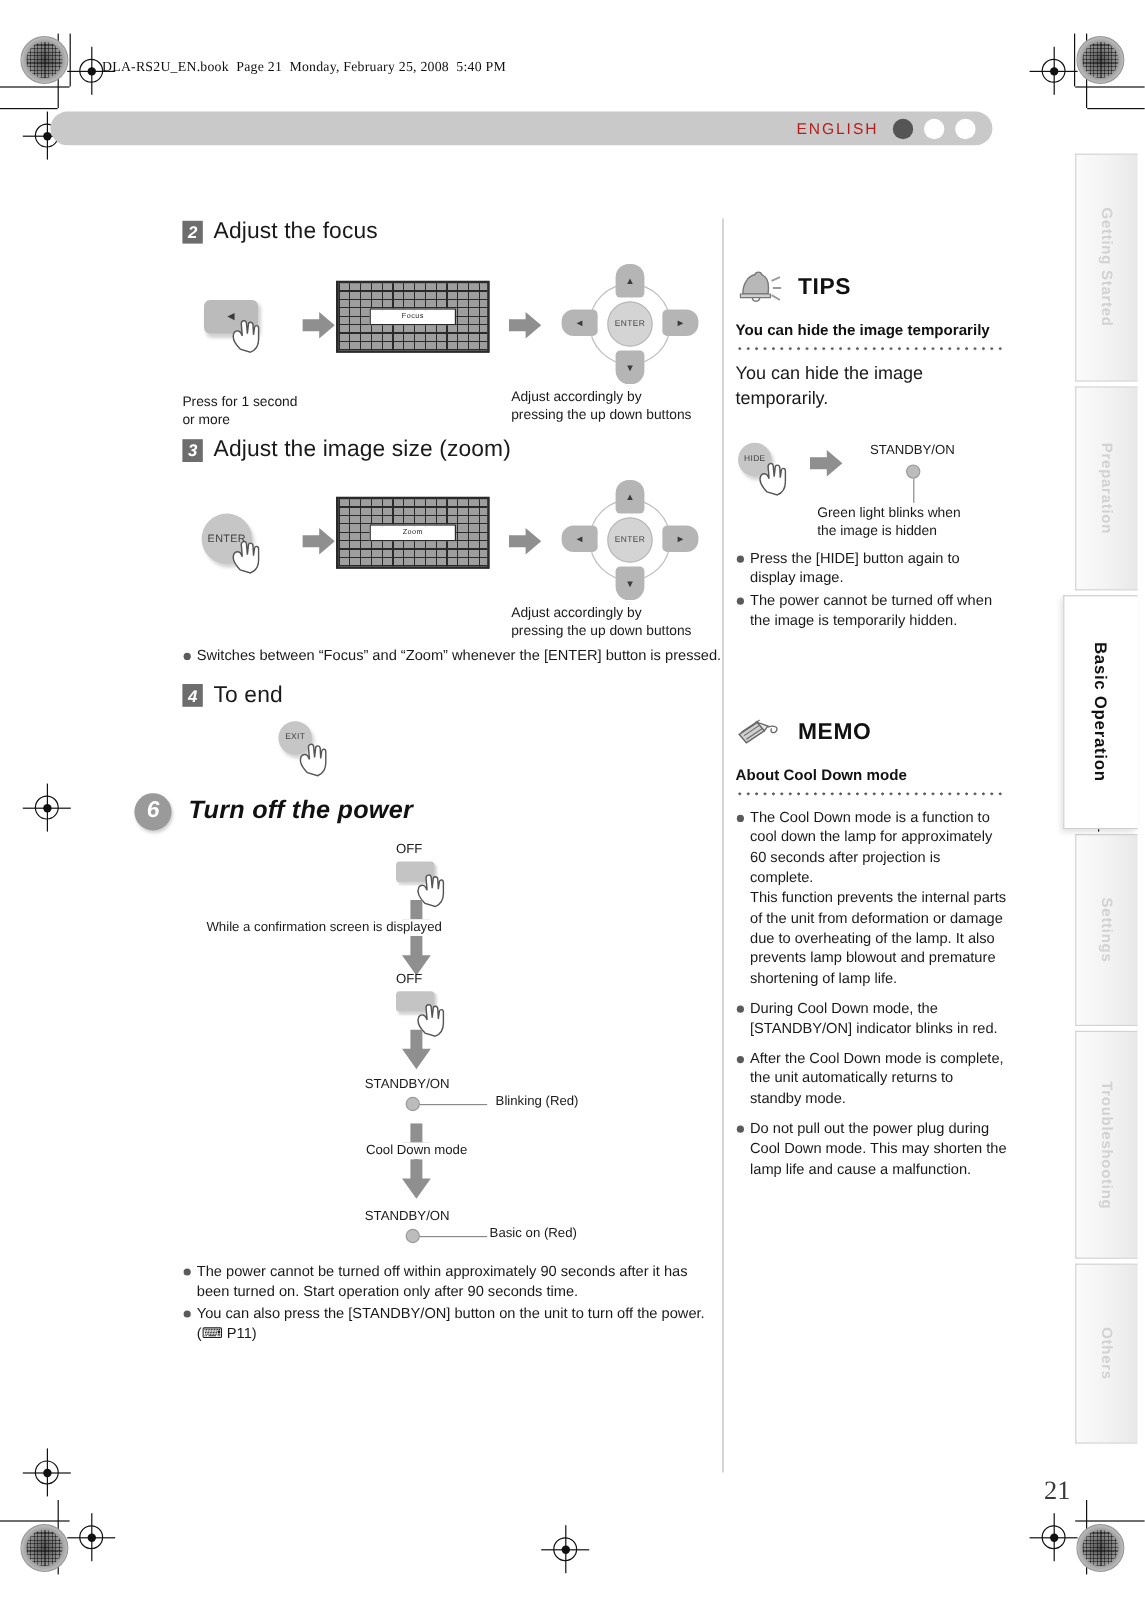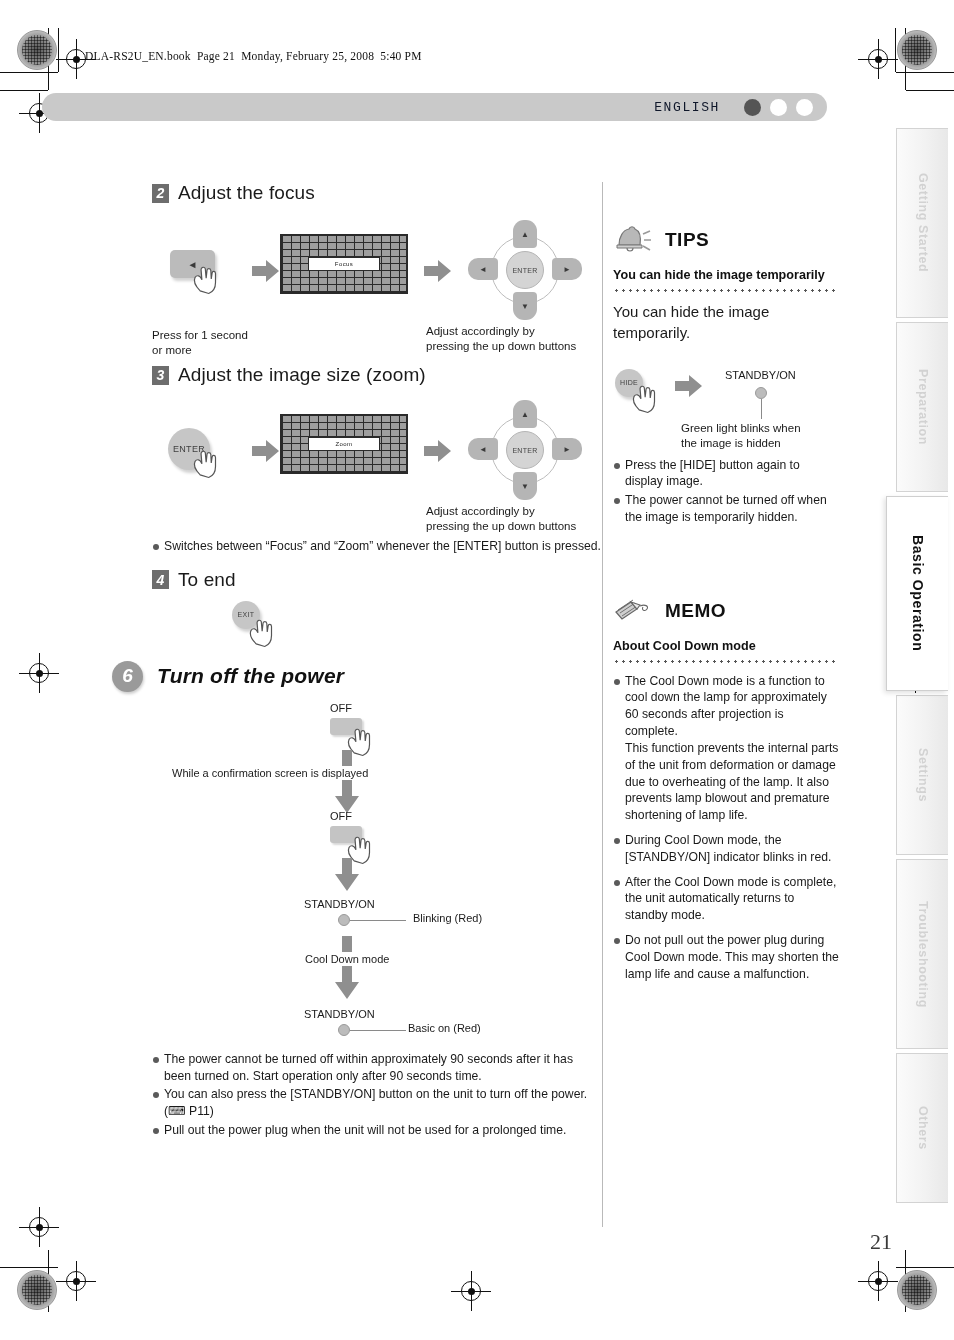--- a/index.html
+++ b/index.html
@@ -49,22 +49,22 @@
     white-space:pre;
   }
 
   
   .banner {
     position:absolute; left:42px; top:93px; width:785px; height:28px;
     background:#c9c9c9; border-radius:14px;
     display:flex; align-items:center; justify-content:flex-end;
   }
   .banner-lang {
-    font-family:Liberation Mono, monospace;
-    font-size:13px; letter-spacing:1.6px; color:#0f172a; margin-right:24px;
+    font-family:Liberation Sans, sans-serif;
+    font-size:13px; letter-spacing:1.6px; color:#b91c1c; margin-right:12px;
   }
   .banner-dots { display:flex; gap:9px; margin-right:14px; }
   .bdot { width:17px; height:17px; border-radius:50%; background:#fff; }
   .bdot.filled { background:#555; }
 
   
   .col-left { position:absolute; left:152px; top:182px; width:450px; }
   .col-right { position:absolute; left:613px; top:225px; width:226px; }
   .col-divider {
     position:absolute; left:602px; top:182px; width:1px; height:1045px;
@@ -474,21 +474,20 @@
 
     <div class="flow-lbl" style="left:152px;top:306px;">STANDBY/ON</div>
     <div class="flow-led" style="left:186px;top:322px;"></div>
     <div class="flow-leader" style="left:198px;top:328px;width:56px;"></div>
     <div class="flow-lbl" style="left:256px;top:320px;">Basic on (Red)</div>
   </div>
 
   <div class="bullets" style="margin-top:4px;">
     <div class="bullet">The power cannot be turned off within approximately 90 seconds after it has been turned on. Start operation only after 90 seconds time.</div>
     <div class="bullet">You can also press the [STANDBY/ON] button on the unit to turn off the power. (⌨ P11)</div>
-    <div class="bullet">Pull out the power plug when the unit will not be used for a prolonged time.</div>
   </div>
 </div>
 
 <div class="col-right">
 
   <div class="note-head">
     <div class="note-icon">
       <svg viewBox="0 0 40 30">
         <path d="M6 20 C6 12 10 5 16 4 C17 1 21 1 22 4 C27 6 28 13 27 20 Z" fill="#b8b8b8" stroke="#777" stroke-width="1.2"></path>
         <path d="M4 20 L29 20 L29 23 L4 23 Z" fill="#cfcfcf" stroke="#777" stroke-width="1"></path>

